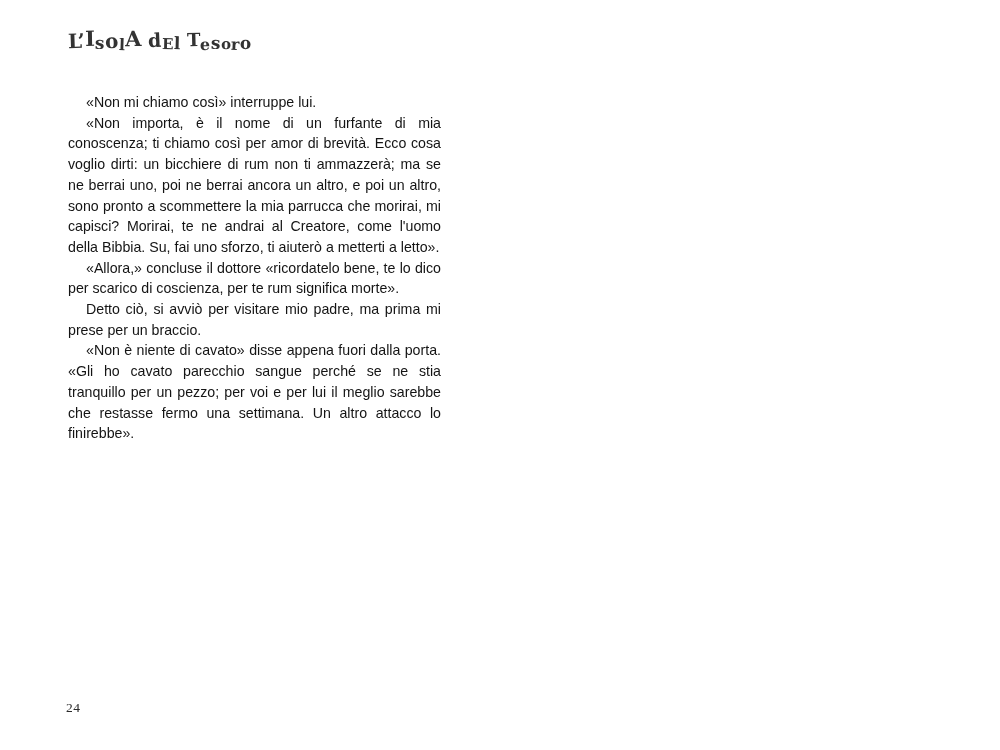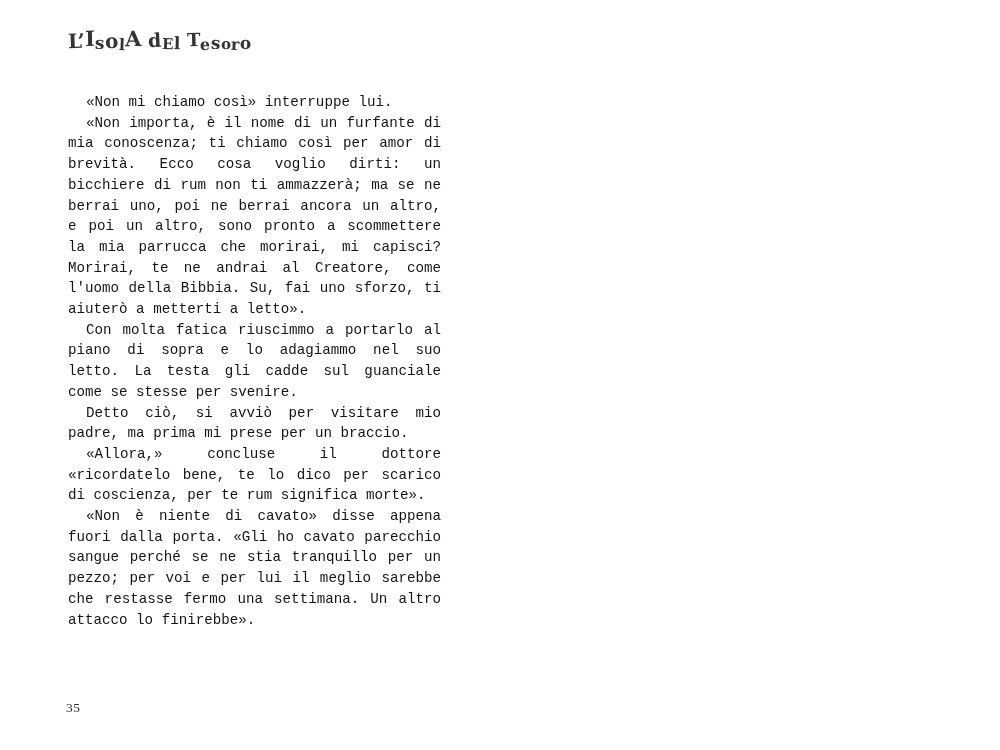--- a/index.html
+++ b/index.html
@@ -66,21 +66,21 @@
   .hl .g3 { font-size: 21px; transform: translateY(-2px) rotate(-1deg); }
   .hl .g4 { font-size: 16px; transform: translateY(2px) rotate(2deg); }
   .hl .g5 { font-size: 19px; transform: translateY(-1px) rotate(-2.5deg); }
   .hl .g6 { font-size: 15px; transform: translateY(1px) rotate(1deg); }
   .hl .g7 { font-size: 18px; transform: translateY(-2px) rotate(-1.5deg); }
   .hl .sp { width: 6px; }
 
   
   .textblock {
     position: absolute;
-    font-family: Liberation Mono, monospace;
+    font-family: Liberation Sans, sans-serif;
     font-size: 14.2px;
     line-height: 20.7px;
     text-align: justify;
     text-justify: inter-word;
     color: #141414;
     hyphens: manual;
   }
   .textblock p {
     margin: 0;
     text-indent: 18px;
@@ -113,27 +113,26 @@
     <div class="running-head">
       <span class="hl" aria-hidden="false">
         <span class="g1">L’</span><span class="g3">I</span><span class="g2">s</span><span class="g1">o</span><span class="g4">l</span><span class="g3">A</span><span class="sp">&nbsp;</span><span class="g5">d</span><span class="g6">E</span><span class="g2">l</span><span class="sp">&nbsp;</span><span class="g7">T</span><span class="g4">e</span><span class="g2">s</span><span class="g6">o</span><span class="g4">r</span><span class="g2">o</span>
       </span>
       
     </div>
 
     <div class="textblock block-left">
       <p>«Non mi chiamo così» interruppe lui.</p>
       <p>«Non importa, è il nome di un furfante di mia conoscenza; ti chiamo così per amor di brevità. Ecco cosa voglio dirti: un bicchiere di rum non ti ammazzerà; ma se ne berrai uno, poi ne berrai ancora un altro, e poi un altro, sono pronto a scommettere la mia parrucca che morirai, mi capisci? Morirai, te ne andrai al Creatore, come l'uomo della Bibbia. Su, fai uno sforzo, ti aiuterò a metterti a letto».</p>
-      <p>Con molta fatica riuscimmo a portarlo al piano di sopra e lo adagiammo nel suo letto. La testa gli cadde sul guanciale come se stesse per svenire.</p>
+      <p>«Allora,» concluse il dottore «ricordatelo bene, te lo dico per scarico di coscienza, per te rum significa morte».</p>
       <p>Detto ciò, si avviò per visitare mio padre, ma prima mi prese per un braccio.</p>
-      <p>«Allora,» concluse il dottore «ricordatelo bene, te lo dico per scarico di coscienza, per te rum significa morte».</p>
       <p>«Non è niente di cavato» disse appena fuori dalla porta. «Gli ho cavato parecchio sangue perché se ne stia tranquillo per un pezzo; per voi e per lui il meglio sarebbe che restasse fermo una settimana. Un altro attacco lo finirebbe».</p>
     </div>
 
-    <div class="folio folio-left">35</div>
+    <div class="folio folio-left">24</div>
   </div>
 
   <div class="page page-right">
 
     
 
     
 
     
     

